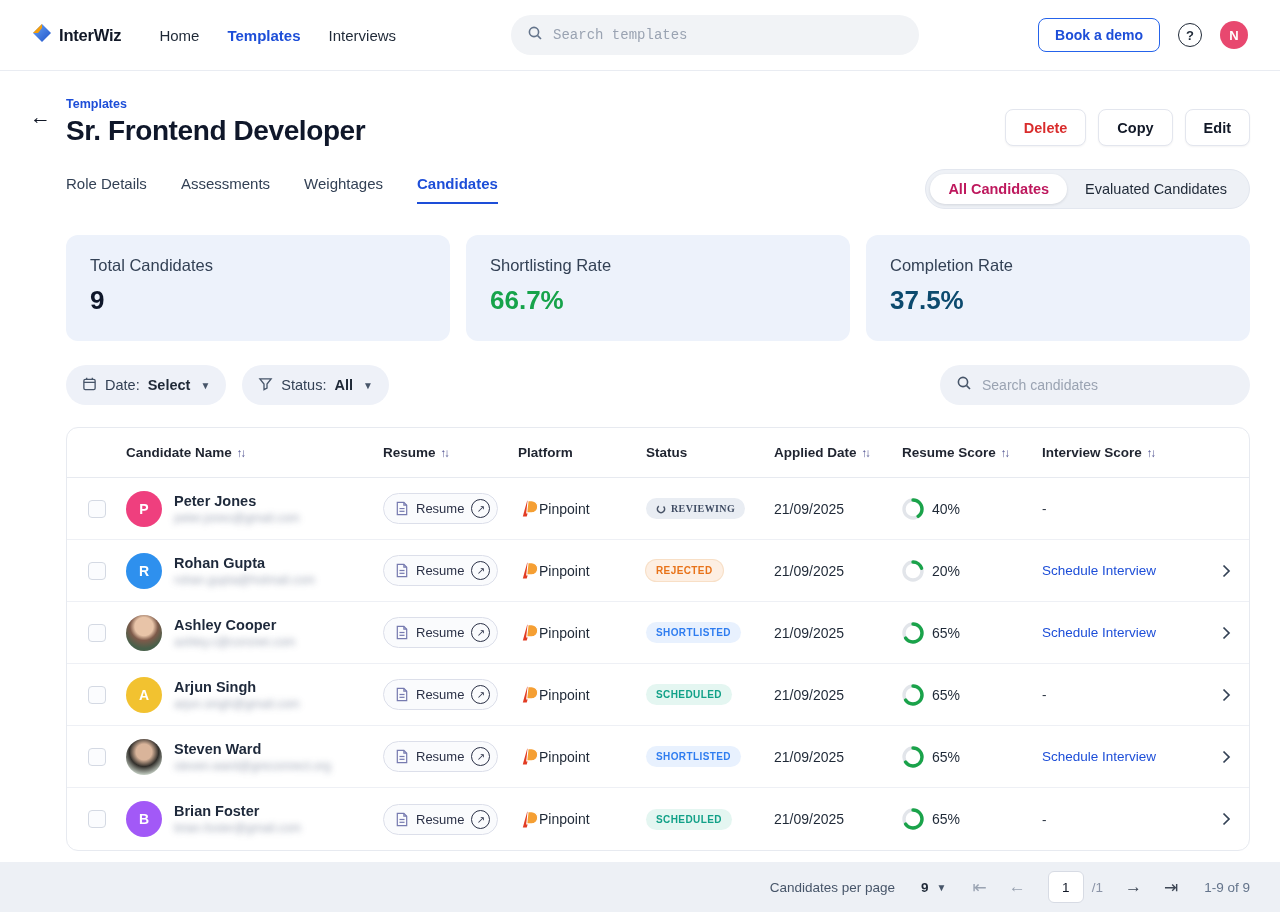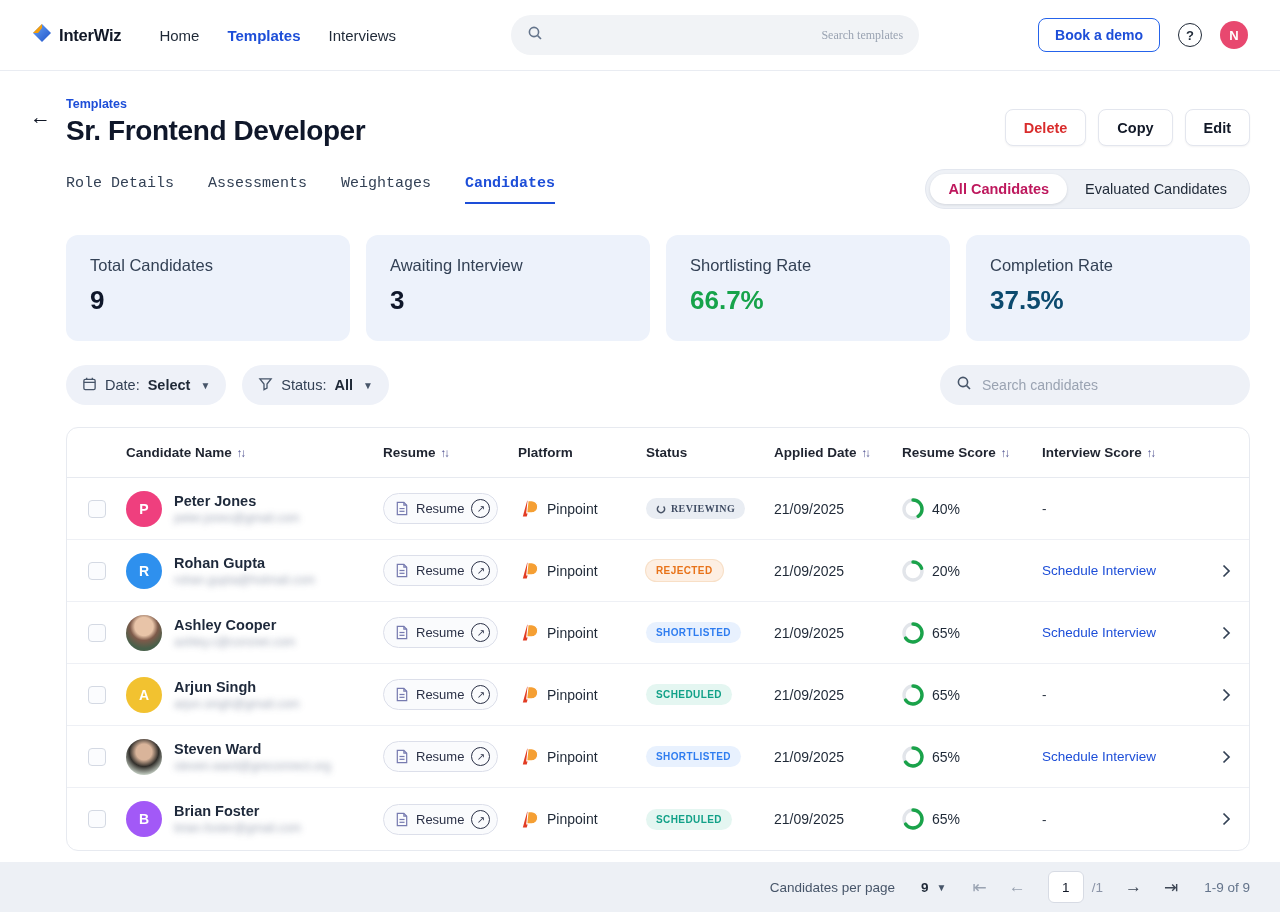--- a/index.html
+++ b/index.html
@@ -10,22 +10,22 @@
   
   .topnav { height:71px; display:flex; align-items:center; padding:0 32px;
             border-bottom:1px solid #e9ecf2; background:#fff; }
   .logo { display:flex; align-items:center; gap:7px; cursor:pointer; }
   .logo-text { font-size:16.5px; font-weight:800; color:#111827; letter-spacing:-.2px; }
   .nav-links { display:flex; gap:28px; margin-left:38px; }
   .nav-link { font-size:15px; color:#1f2937; cursor:pointer; }
   .nav-link.active { color:#1d4ed8; font-weight:700; }
   .nav-search { margin-left:115px; width:408px; height:40px; background:#f1f3f6;
                 border-radius:20px; display:flex; align-items:center; gap:10px; padding:0 16px; }
-  .nav-search input { border:none; outline:none; background:transparent; font-size:12px;
-                      width:100%; font-family:Liberation Serif, serif; color:#334155;text-align:right; }
+  .nav-search input { border:none; outline:none; background:transparent; font-size:14px;
+                      width:100%; font-family:Liberation Mono, monospace; color:#334155; }
   .nav-search input::placeholder { color:#9aa3b2; }
   .nav-right { margin-left:auto; display:flex; align-items:center; gap:18px; }
   .btn-demo { height:34px; padding:0 16px; border:1.5px solid #2563eb; color:#1d4ed8;
               background:#fff; border-radius:8px; font-size:14px; font-weight:600;
               font-family:inherit; cursor:pointer; }
   .help-circle { width:24px; height:24px; border:1.7px solid #1f2937; border-radius:50%;
                  display:flex; align-items:center; justify-content:center; font-size:13px;
                  font-weight:700; color:#1f2937; cursor:pointer; }
   .nav-avatar { width:28px; height:28px; border-radius:50%; background:#e8486f; color:#fff;
                 display:flex; align-items:center; justify-content:center; font-size:13px;
@@ -41,21 +41,21 @@
   .page-desc { margin-top:12px; font-size:14px; line-height:1.45; color:#1f2937; max-width:810px; }
   .head-actions { display:flex; gap:12px; align-items:flex-start; padding-top:12px; }
   .hbtn { height:37px; padding:0 18px; background:#fff; border:1px solid #e3e6ee; border-radius:8px;
           font-size:14.5px; font-weight:600; font-family:inherit; color:#111827; cursor:pointer;
           box-shadow:0 1px 2px rgba(16,24,40,.05); }
   .hbtn.danger { color:#d92c2c; }
 
   
   .tabs-row { display:flex; align-items:center; margin-top:22px; padding-left:36px; }
   .tabs { display:flex; gap:34px; }
-  .tab { font-size:15px; color:#334155; padding-bottom:10px; cursor:pointer;font-family:Liberation Mono, monospace; }
+  .tab { font-size:15px; color:#334155; padding-bottom:10px; cursor:pointer; }
   .tab.active { color:#1d4ed8; font-weight:700; border-bottom:2.5px solid #1d4ed8; }
   .seg-toggle { margin-left:auto; background:#eef1f6; border:1px solid #e3e7ef; border-radius:999px;
                 padding:4px; display:flex; }
   .seg { padding:7px 18px; border-radius:999px; font-size:14.5px; color:#1f2937; cursor:pointer; }
   .seg.active { background:#fff; color:#be185d; font-weight:600; box-shadow:0 1px 3px rgba(16,24,40,.12); }
 
   
   .stats { display:flex; gap:16px; margin-top:26px; padding-left:36px; }
   .card { flex:1; background:#edf2fb; border-radius:12px; padding:21px 24px; height:106px; }
   .card-label { font-size:16.5px; color:#334155; font-weight:500; }
@@ -91,21 +91,21 @@
             display:flex; align-items:center; justify-content:center; flex:none; }
   .avatar.photo-1 { background:radial-gradient(circle at 50% 32%, #e8c4a8 0 30%, #7d5a4a 46%, #48604a 72%); }
   .avatar.photo-2 { background:radial-gradient(circle at 50% 36%, #d9b49a 0 27%, #33302c 50%, #c3cdc2 78%); }
   .cand-name { font-size:14.5px; font-weight:700; color:#1e293b; }
   .cand-email { font-size:12px; color:#8a93a6; filter:blur(3.2px); opacity:.8; margin-top:2px; }
   .resume-btn { display:inline-flex; align-items:center; gap:7px; height:31px; padding:0 7px 0 11px;
                 background:#fafbfd; border:1px solid #dcdfea; border-radius:999px; cursor:pointer; }
   .resume-btn span.lbl { font-size:13px; color:#2b3147; }
   .arr-circle { width:19px; height:19px; border:1.4px solid #2b3147; border-radius:50%;
                 display:flex; align-items:center; justify-content:center; font-size:10px; color:#2b3147; }
-  .platform-cell { display:flex; align-items:center; gap:8px; font-size:14px; color:#1f2937; }
+  .platform-cell { display:flex; align-items:center; font-size:14px; color:#1f2937; }
   .badge { display:inline-flex; align-items:center; gap:5px; padding:5px 10px; border-radius:999px;
            font-size:10px; font-weight:700; letter-spacing:.4px; }
   .badge-reviewing { background:#e9edf3; color:#3f4c63;font-family:Liberation Serif, serif; }
   .badge-rejected  { background:#fdefe3; color:#e8731a; box-shadow:0 0 0 1px #f8dfc6; }
   .badge-shortlisted { background:#e8f1fe; color:#2f7df0; }
   .badge-scheduled { background:#e4f6f1; color:#12a188; }
   .date-cell { font-size:14px; color:#1f2937; }
   .score-cell { display:flex; align-items:center; gap:8px; font-size:14px; color:#1f2937; }
   .iv-cell { font-size:13.5px; color:#1f2937; }
   .sched-link { color:#1d4ed8; font-weight:400; cursor:pointer; }
@@ -192,24 +192,20 @@
     <div class="seg-toggle">
       <span class="seg active">All Candidates</span>
       <span class="seg">Evaluated Candidates</span>
     </div>
   </div>
 
   <div class="stats">
     <div class="card">
       <div class="card-label">Total Candidates</div>
       <div class="card-value" style="color: rgb(15, 23, 42);">9</div>
-    </div>
-    <div class="card">
-      <div class="card-label">Awaiting Interview</div>
-      <div class="card-value" style="color: rgb(15, 23, 42);">3</div>
     </div>
     <div class="card">
       <div class="card-label">Shortlisting Rate</div>
       <div class="card-value" style="color: rgb(22, 163, 74);">66.7%</div>
     </div>
     <div class="card">
       <div class="card-label">Completion Rate</div>
       <div class="card-value" style="color: #0c4a6e;">37.5%</div>
     </div>
   </div>

